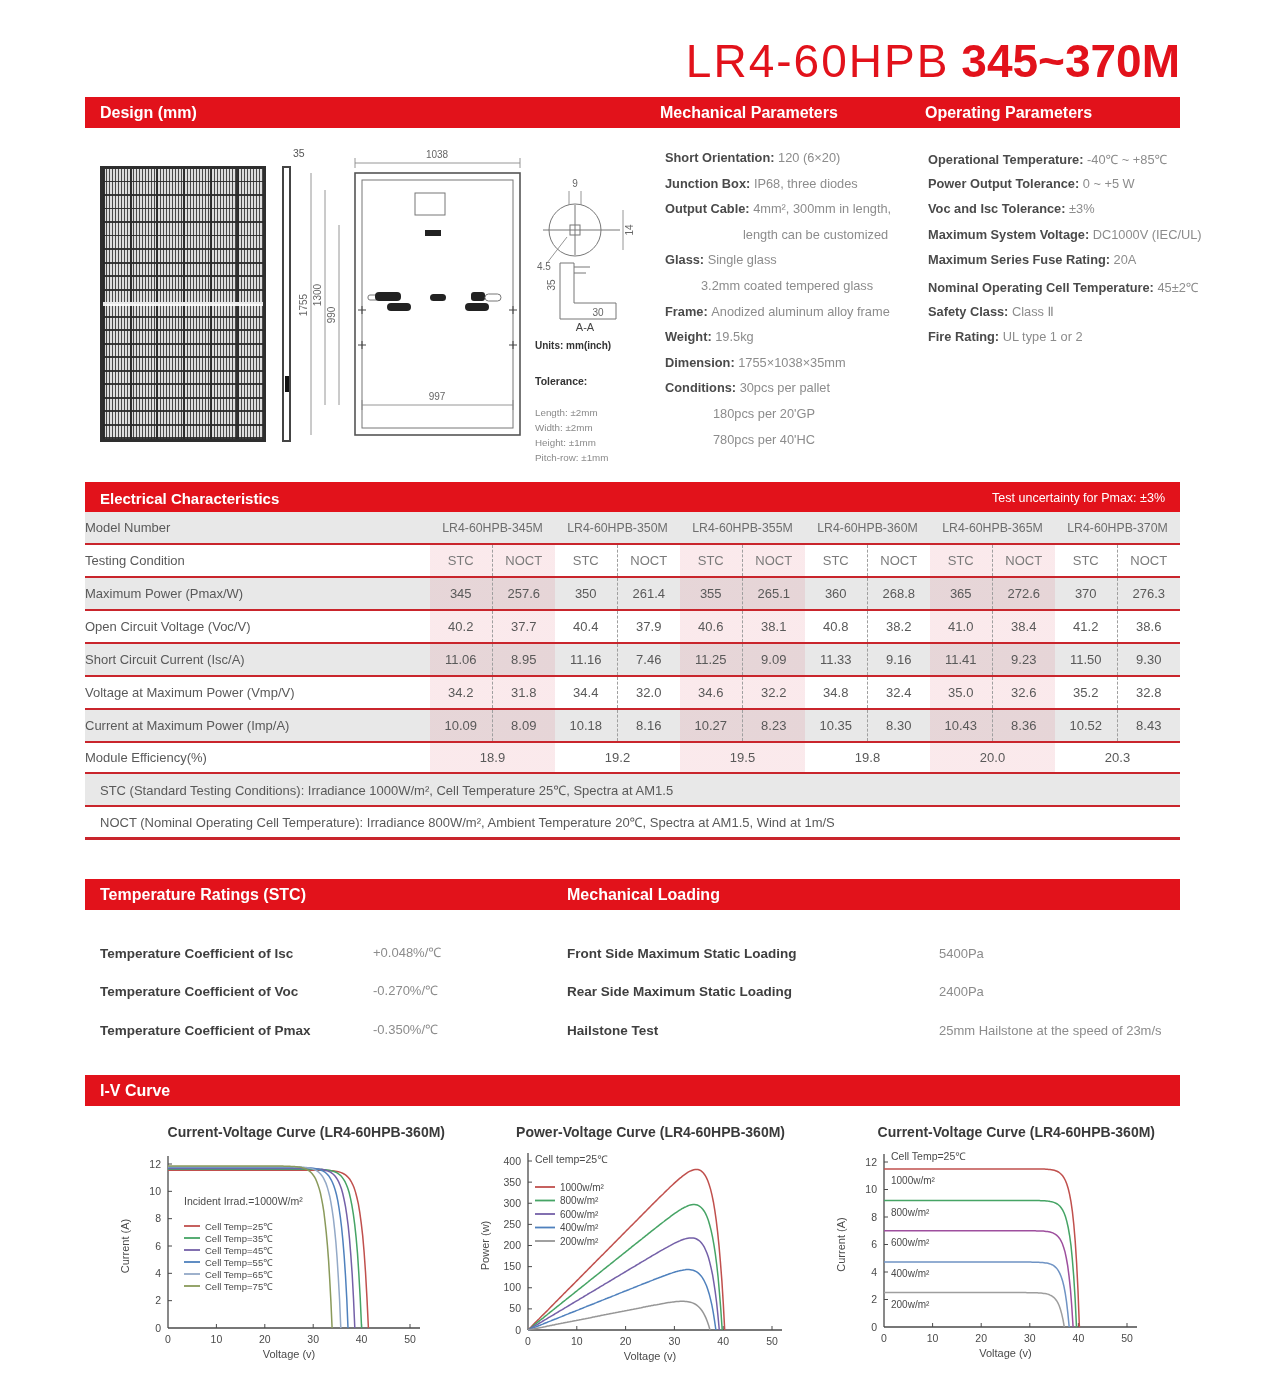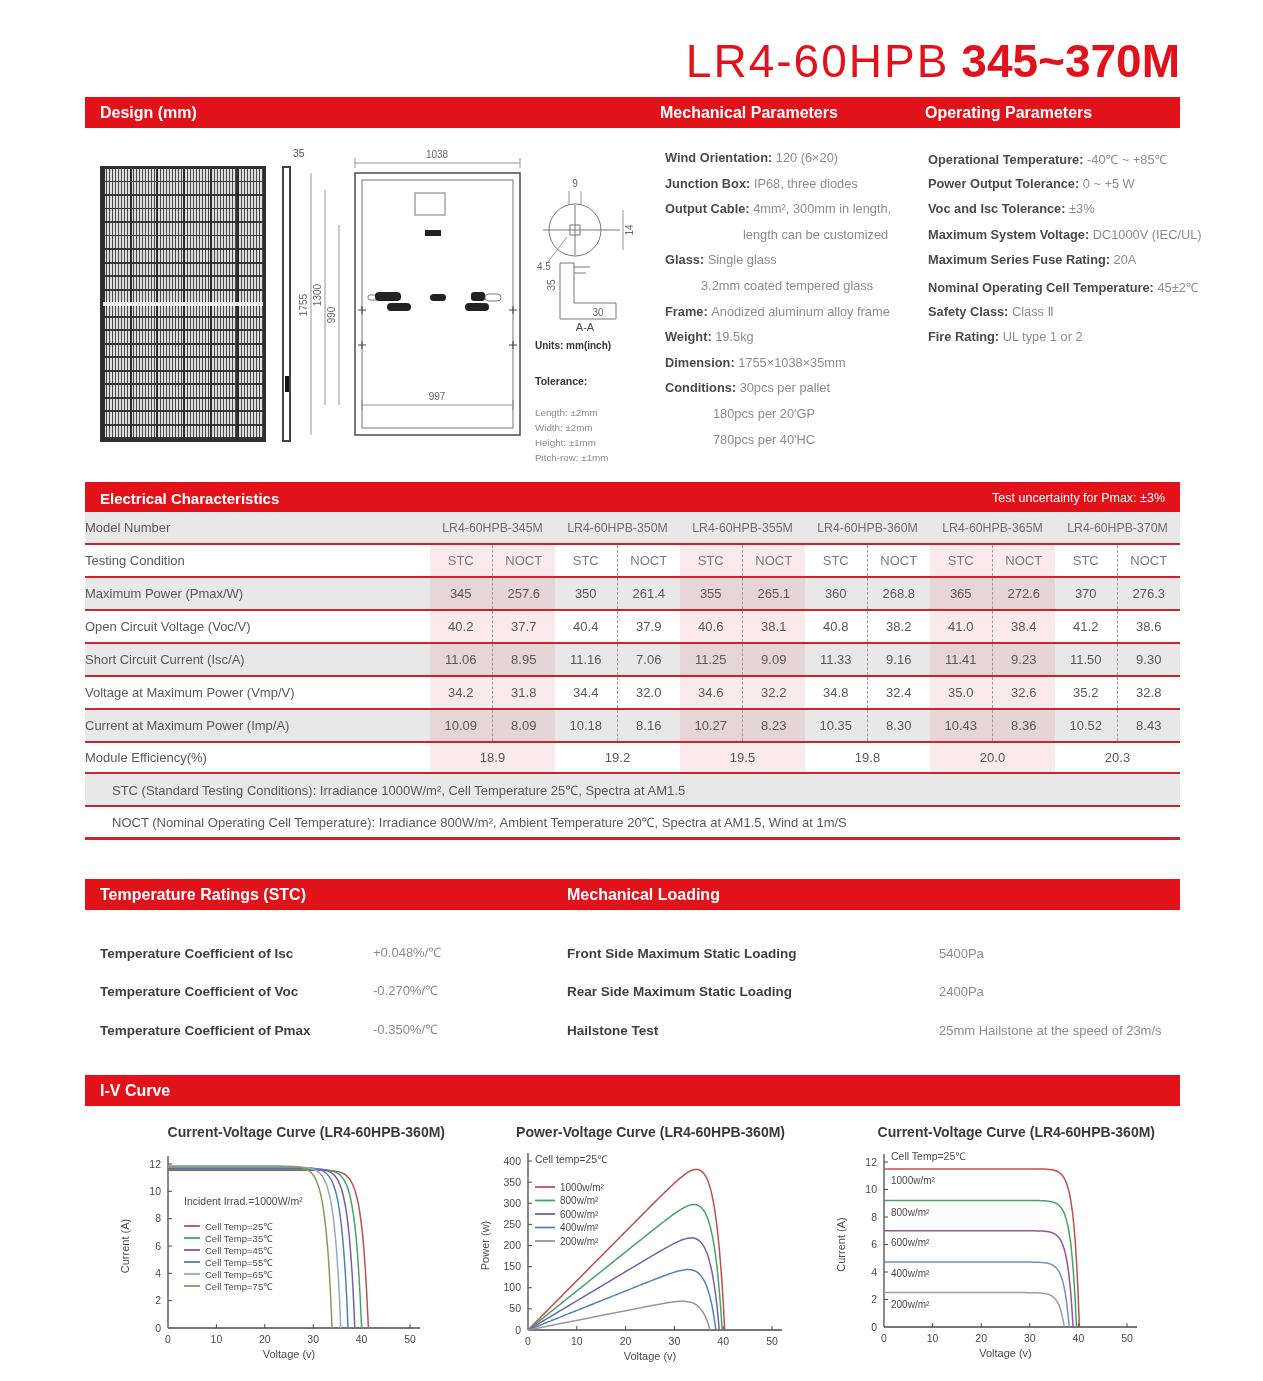--- a/index.html
+++ b/index.html
@@ -47,21 +47,21 @@
   .t-row.gray{background:#e8e8e8}
   .t-row.eff-row{height:31px}
   .t-label{width:345px;display:flex;align-items:center;box-sizing:border-box;font-size:13px}
   .t-cell{width:62.5px;display:flex;align-items:center;justify-content:center;box-sizing:border-box}
   .t-cell.w2{width:125px}
   .model-name{font-size:12.3px;color:#6e6e6e}
   .cond{color:#7a7a7a}
   .pink{background-image:linear-gradient(rgba(214,60,80,.11),rgba(214,60,80,.11))}
   .dash{border-right:1px dashed #9f9f9f}
   .note-row{align-items:center}
-  .t-note{padding-left:27px;display:flex;align-items:center}
+  .t-note{padding-left:15px;display:flex;align-items:center}
 
   
   .tl-rows{position:absolute;top:922px}
   #temp-rows{left:85px;width:482px}
   #load-rows{left:567px;width:613px}
   .tl-row{display:flex;height:38.5px;align-items:flex-end}
   .tl-label{font-weight:bold;font-size:13.5px;color:#3f3f3f;box-sizing:border-box}
   #temp-rows .tl-label{width:288px;padding-left:15px}
   #load-rows .tl-label{width:372px}
   .tl-value{font-size:13px;color:#8c8c8c}
@@ -167,21 +167,21 @@
     <div class="tol-title">Tolerance:</div>
     <div id="tol-lines">
         <div class="tol-line">Length: ±2mm</div>
         <div class="tol-line">Width: ±2mm</div>
         <div class="tol-line">Height: ±1mm</div>
         <div class="tol-line">Pitch-row: ±1mm</div>
       </div>
   </div>
 
   <div id="mech-list" class="param-list" style="left:665px;top:150px;width:260px">
-      <div class="param-line"><span class="p-label">Wind Orientation: </span><span>120 (6×20)</span></div>
+      <div class="param-line"><span class="p-label">Short Orientation: </span><span>120 (6×20)</span></div>
       <div class="param-line"><span class="p-label">Junction Box: </span><span>IP68, three diodes</span></div>
       <div class="param-line"><span class="p-label">Output Cable: </span><span>4mm², 300mm in length,</span></div>
       <div class="param-line" style="padding-left: 78px;"><span>length can be customized</span></div>
       <div class="param-line"><span class="p-label">Glass: </span><span>Single glass</span></div>
       <div class="param-line" style="padding-left: 36px;"><span>3.2mm coated tempered glass</span></div>
       <div class="param-line"><span class="p-label">Frame: </span><span>Anodized aluminum alloy frame</span></div>
       <div class="param-line"><span class="p-label">Weight: </span><span>19.5kg</span></div>
       <div class="param-line"><span class="p-label">Dimension: </span><span>1755×1038×35mm</span></div>
       <div class="param-line"><span class="p-label">Conditions: </span><span>30pcs per pallet</span></div>
       <div class="param-line" style="padding-left: 48px;"><span>180pcs per 20'GP</span></div>
@@ -255,21 +255,21 @@
         <div class="t-cell pink dash">41.0</div>
         <div class="t-cell pink">38.4</div>
         <div class="t-cell dash">41.2</div>
         <div class="t-cell">38.6</div>
       </div>
       <div class="t-row gray">
         <div class="t-label">Short Circuit Current (Isc/A)</div>
         <div class="t-cell pink dash">11.06</div>
         <div class="t-cell pink">8.95</div>
         <div class="t-cell dash">11.16</div>
-        <div class="t-cell">7.06</div>
+        <div class="t-cell">7.46</div>
         <div class="t-cell pink dash">11.25</div>
         <div class="t-cell pink">9.09</div>
         <div class="t-cell dash">11.33</div>
         <div class="t-cell">9.16</div>
         <div class="t-cell pink dash">11.41</div>
         <div class="t-cell pink">9.23</div>
         <div class="t-cell dash">11.50</div>
         <div class="t-cell">9.30</div>
       </div>
       <div class="t-row">

